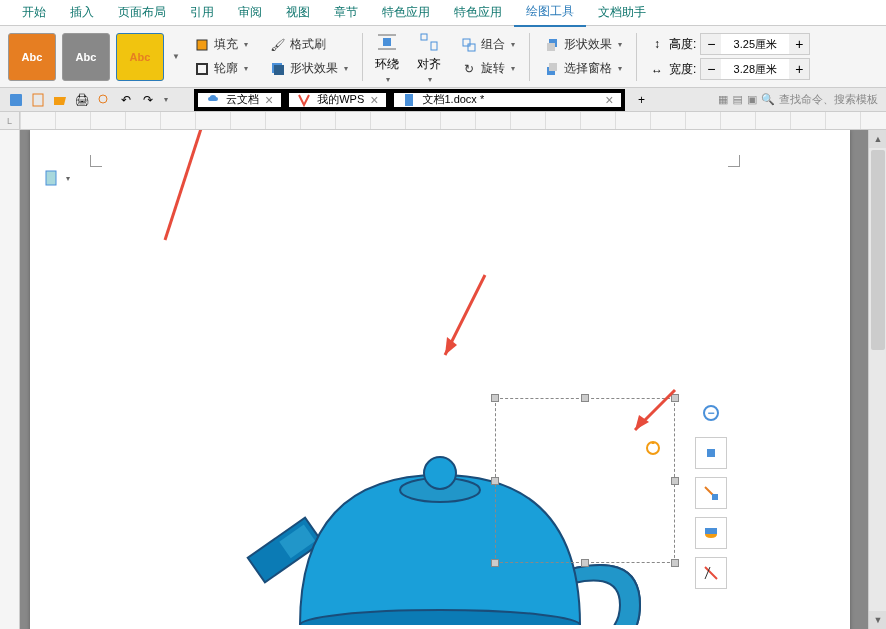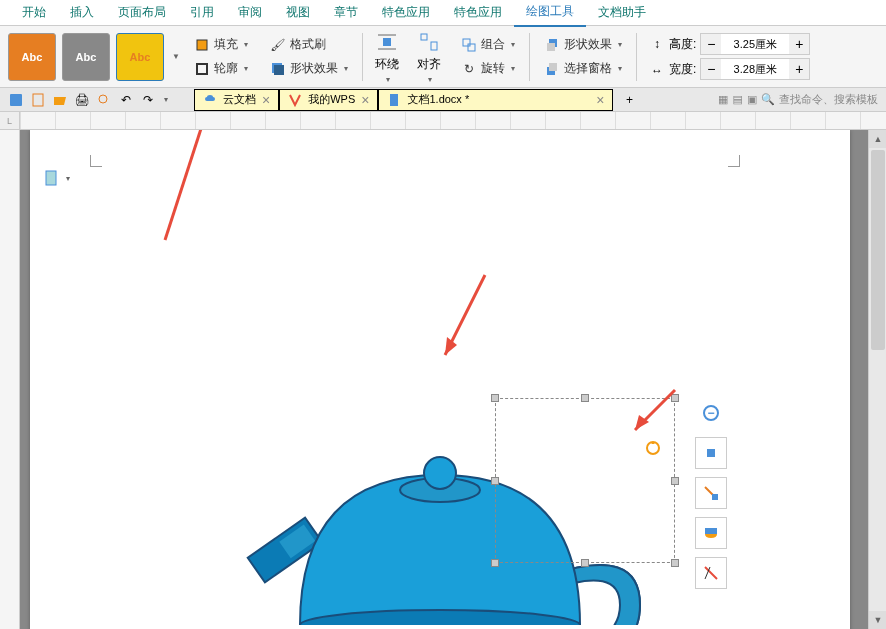--- a/index.html
+++ b/index.html
@@ -27,21 +27,21 @@
     
     .size-control { display: flex; align-items: center; gap: 4px; }
     .size-input-group { display: flex; border: 1px solid #ccc; background: white; }
     .size-btn { width: 20px; height: 20px; background: #f0f0f0; border: none; cursor: pointer; font-size: 14px; }
     .size-input { width: 68px; height: 20px; border: none; text-align: center; font-size: 11px; }
     
     .qat-bar { background: #e8e8e8; height: 24px; display: flex; align-items: center; padding: 0 8px; gap: 6px; border-bottom: 1px solid #ccc; }
     .qat-item { width: 16px; height: 16px; cursor: pointer; display: flex; align-items: center; justify-content: center; }
     
     .doc-tabs { display: flex; align-items: center; margin-left: 20px; height: 24px; }
-    .doc-tab { background: #fef9c3; border: 1px solid #000000; padding: 3px 8px; display: flex; align-items: center; gap: 6px; cursor: pointer; font-size: 11px; height: 22px; }
+    .doc-tab { background: #ffffff; border: 4px solid #000000; padding: 3px 8px; display: flex; align-items: center; gap: 6px; cursor: pointer; font-size: 11px; height: 22px; }
     .doc-tab-close { color: #888; font-size: 14px; cursor: pointer; }
     
     .ruler-area { display: flex; height: 18px; background: #f5f5f5; }
     .ruler-corner { width: 20px; background: #eee; border-right: 1px solid #ccc; border-bottom: 1px solid #ccc; display: flex; align-items: center; justify-content: center; font-size: 9px; color: #999; }
     .ruler-h { flex: 1; background: linear-gradient(to right, #ddd 0, #ddd 1px, transparent 1px); background-size: 35px 100%; position: relative; border-bottom: 1px solid #ccc; }
     
     .editor-area { display: flex; height: 499px; }
     .ruler-v { width: 20px; background: #f5f5f5; border-right: 1px solid #ccc; position: relative; }
     
     .document-viewport { flex: 1; background: #888; overflow: auto; position: relative; }

